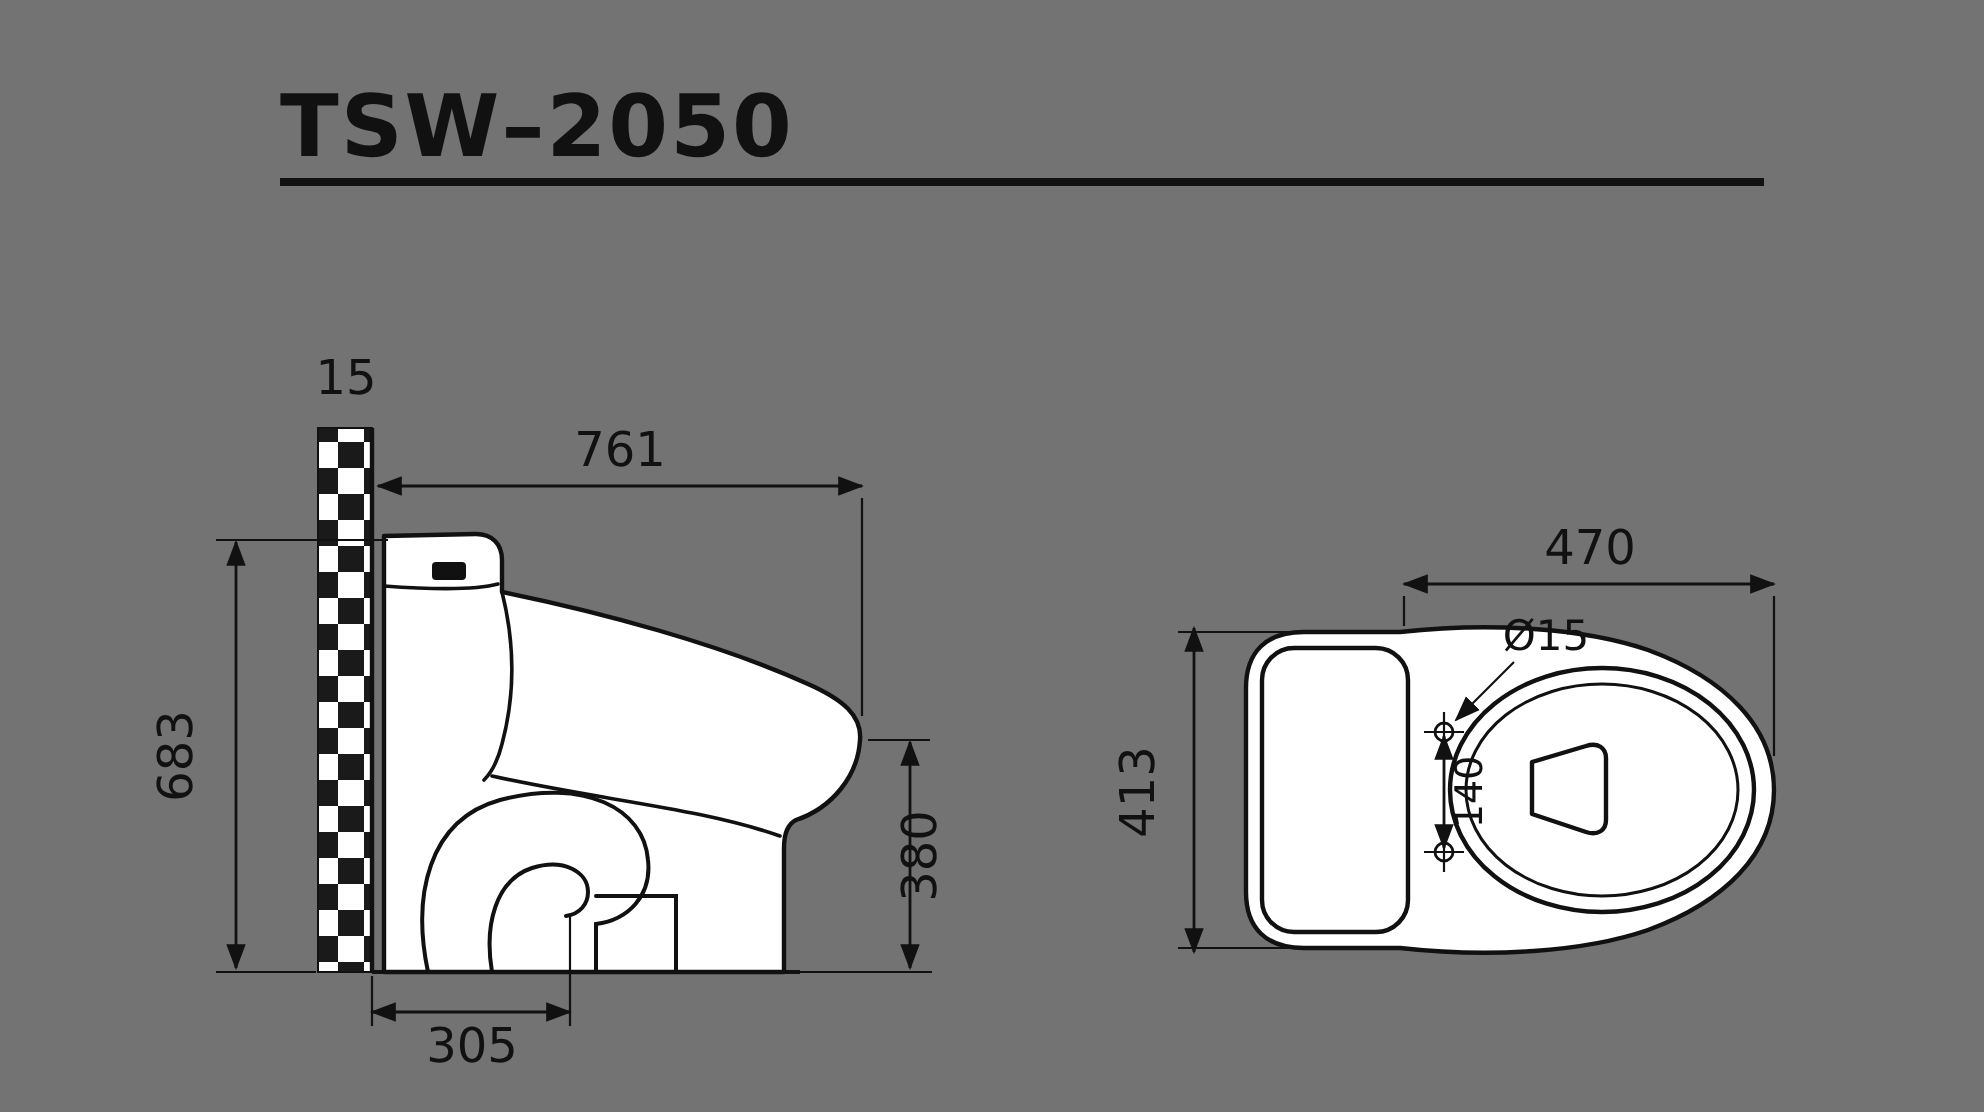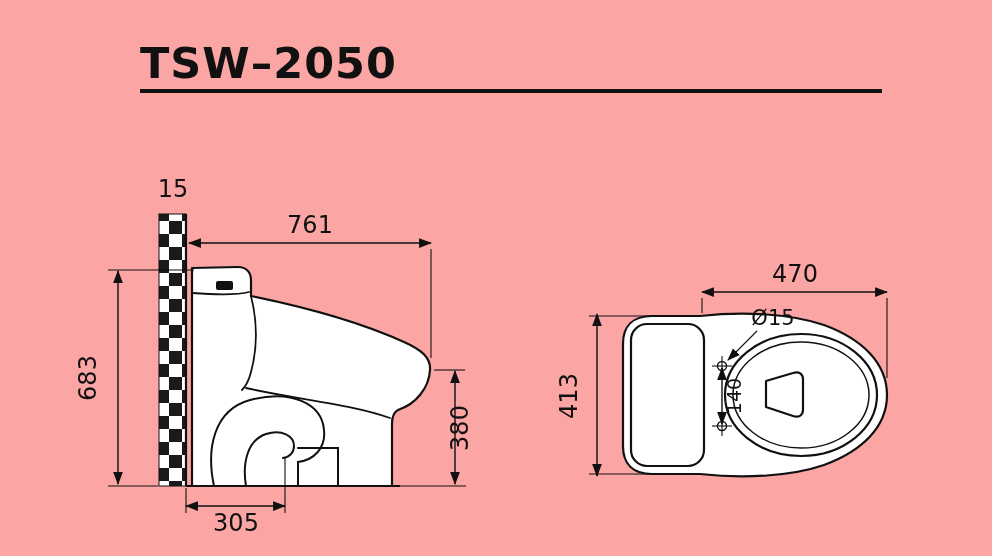--- a/index.html
+++ b/index.html
@@ -1,20 +1,20 @@
 <!DOCTYPE html>
 <html><head>
   <meta charset="utf-8">
   <style>
     html, body { margin: 0; padding: 0; background: #ffffff; }
     .page {
       position: relative;
       width: 992px;
       height: 556px;
-      background: #fca5a5;
+      background: #737373;
       overflow: hidden;
       font-family: "DejaVu Sans", "Liberation Sans", sans-serif;
     }
     svg { position: absolute; left: 0; top: 0; }
     .outline  { fill: #ffffff; stroke: #111111; stroke-width: 2.2; stroke-linejoin: round; }
     .seam     { fill: none; stroke: #111111; stroke-width: 1.8; stroke-linecap: round; }
     .trap     { fill: none; stroke: #111111; stroke-width: 2; stroke-linecap: round; }
     .dimline  { fill: none; stroke: #111111; stroke-width: 1.4; }
     .extline  { fill: none; stroke: #111111; stroke-width: 1.1; }
     .dim-text {

